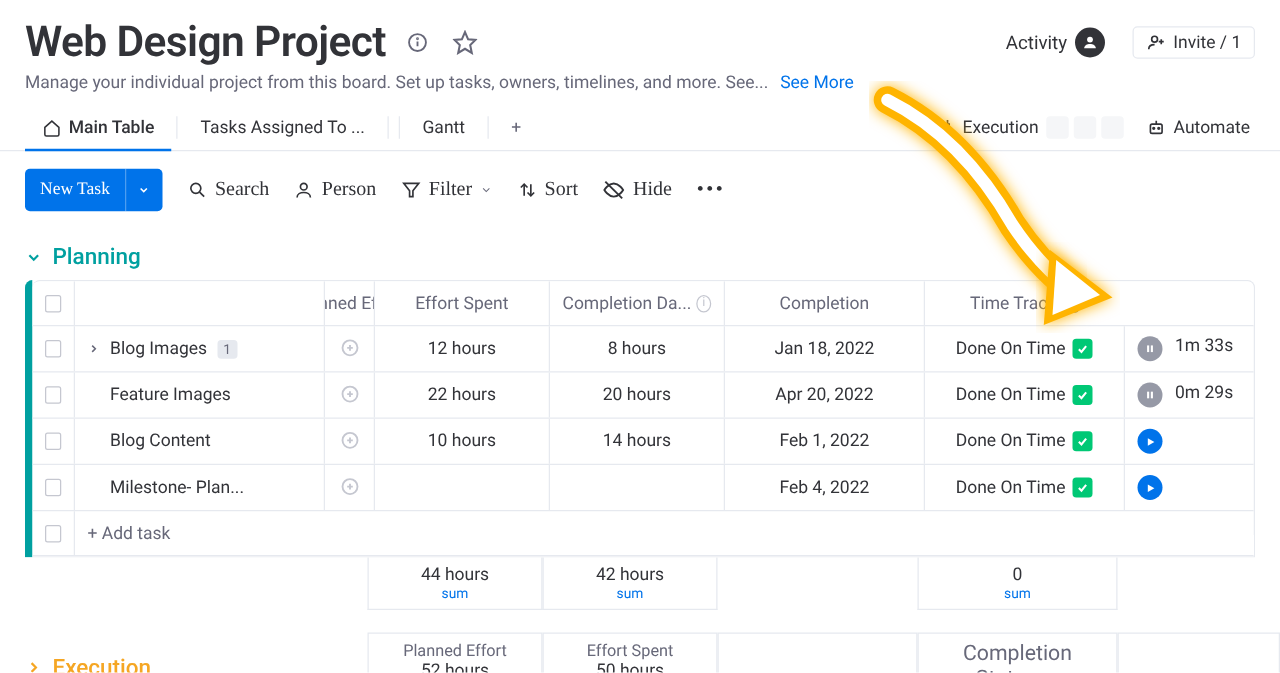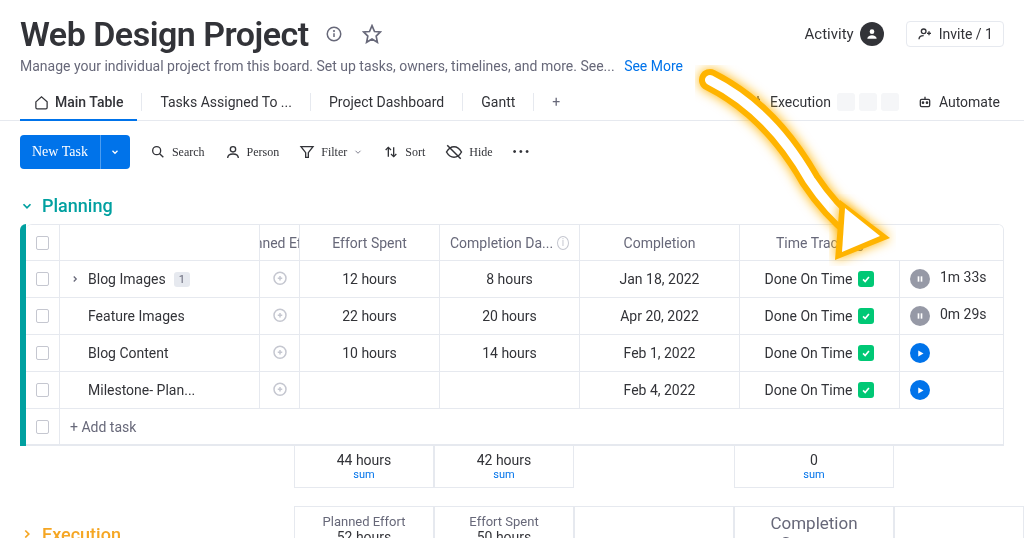--- a/index.html
+++ b/index.html
@@ -38,21 +38,21 @@
   .tab.active::after{content:"";position:absolute;left:0;right:0;bottom:-1px;height:2px;background:var(--blue);}
   .tab-sep{width:1px;height:18px;background:var(--border);margin:0 4px;}
   .tabs-right{margin-left:auto;display:flex;align-items:center;gap:18px;padding-right:4px;}
   .integrate{display:flex;align-items:center;gap:6px;font-size:14px;}
   .mini-icons{display:flex;gap:4px;}
   .mini-icons span{width:18px;height:18px;border-radius:3px;background:var(--light);display:inline-block;}
   .toolbar{display:flex;align-items:center;gap:20px;padding:14px 20px 16px 20px;font-family:Liberation Serif, serif;}
   .new-task{background:var(--blue);color:#fff;border-radius:4px;display:flex;align-items:center;height:34px;}
   .new-task .label{padding:0 12px;font-size:14px;}
   .new-task .chev{width:30px;height:100%;border-left:1px solid rgba(255,255,255,.3);display:flex;align-items:center;justify-content:center;}
-  .tool{display:flex;align-items:center;gap:6px;font-size:12px;color:var(--text);cursor:pointer;}
+  .tool{display:flex;align-items:center;gap:6px;font-size:16px;color:var(--text);cursor:pointer;}
   .more-dots{letter-spacing:2px;}
   .group{padding:0 20px;}
   .group-head{display:flex;align-items:center;gap:8px;font-size:18px;font-weight:500;padding:10px 0 8px;}
   .group-head.planning{color:var(--teal);}
   .group-head.execution{color:var(--orange);}
   .table{border:1px solid var(--border);border-left:none;border-radius:6px 6px 0 0;overflow:hidden;}
   .row{display:grid;grid-template-columns:34px 200px 40px 140px 140px 160px 160px 130px;border-bottom:1px solid var(--border);min-height:36px;align-items:center;}
   .row.header{background:#fff;color:var(--muted);font-size:13px;font-weight:400;}
   .row.header .cell{justify-content:center;}
   .row .cell{padding:8px 10px;border-right:1px solid var(--border);height:100%;display:flex;align-items:center;font-size:14px;white-space:nowrap;overflow:hidden;text-overflow:ellipsis;}
@@ -128,23 +128,20 @@
     <svg width="15" height="15" viewBox="0 0 24 24" fill="none" stroke="#323338" stroke-width="2">
         <path d="M3 11l9-8 9 8v9a2 2 0 0 1-2 2H5a2 2 0 0 1-2-2z"></path>
       </svg>
     <span>Main Table</span>
   </div>
   <div class="tab-sep"></div>
   <div class="tab">
       <span>Tasks Assigned To ...</span>
     </div>
   <div class="tab-sep"></div>
-  <div class="tab">
-      <span>Project Dashboard</span>
-    </div>
   <div class="tab-sep"></div>
   <div class="tab">
       <span>Gantt</span>
     </div>
   <div class="tab-sep"></div>
   <div class="tab" style="color:var(--muted);">+</div>
   <div class="tabs-right">
     <div class="integrate">
       <svg width="16" height="16" viewBox="0 0 24 24" fill="none" stroke="#323338" stroke-width="2">
           <path d="M9 3v5M15 3v5M7 8h10v4a5 5 0 0 1-10 0z"></path>

